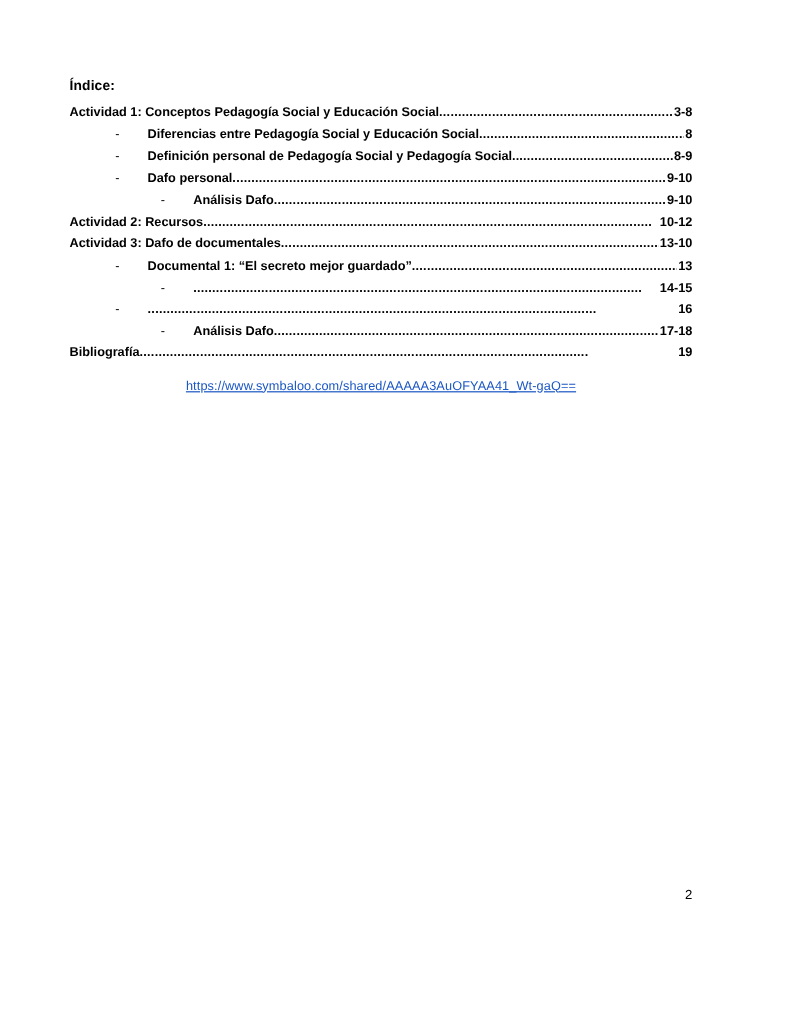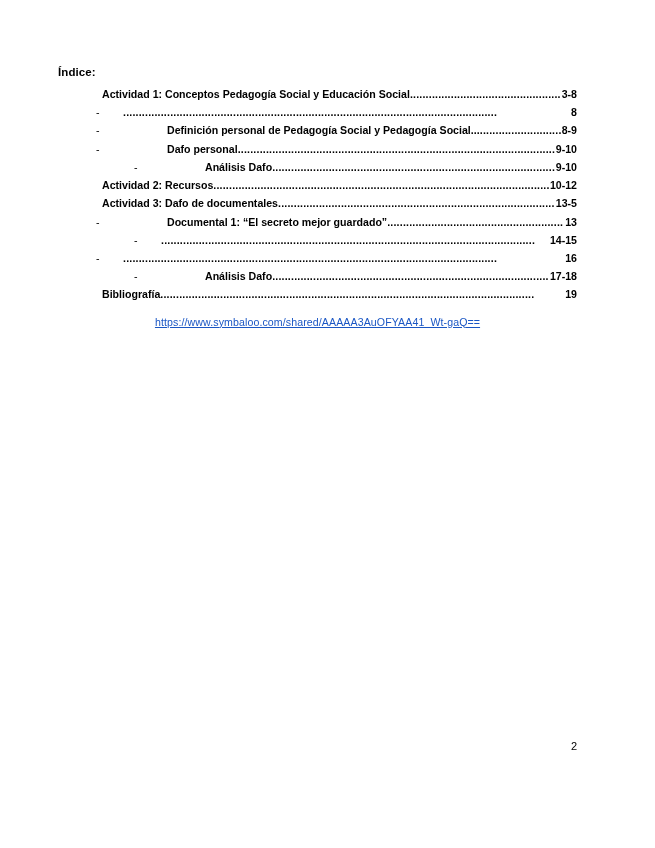--- a/index.html
+++ b/index.html
@@ -39,21 +39,20 @@
     font-size: 10.6px;
     line-height: 1.72;
     white-space: nowrap;
   }
   .toc-row .bullet {
     flex: 0 0 auto;
     text-align: left;
   }
   .toc-row .label {
     flex: 0 0 auto;
-    margin-left: 44px;
   }
   .toc-row .leader {
     flex: 1 1 auto;
     overflow: hidden;
     font-size: 10.6px;
     letter-spacing: 0.2px;
     margin: 0 0px;
     color: #000;
   }
   .toc-row .page-num {
@@ -94,20 +93,21 @@
 
   <div class="toc-list" id="toc-list">
       <div class="toc-row lvl0">
         <span class="bullet"></span>
         <span class="label">Actividad 1: Conceptos Pedagogía Social y Educación Social</span>
         <span class="leader">.......................................................................................................................</span>
         <span class="page-num">3-8</span>
       </div>
       <div class="toc-row lvl1">
         <span class="bullet">-</span>
+        <span class="label">Diferencias entre Pedagogía Social y Educación Social</span>
         <span class="leader">.......................................................................................................................</span>
         <span class="page-num">8</span>
       </div>
       <div class="toc-row lvl1">
         <span class="bullet">-</span>
         <span class="label">Definición personal de Pedagogía Social y Pedagogía Social..</span>
         <span class="leader">.......................................................................................................................</span>
         <span class="page-num">8-9</span>
       </div>
       <div class="toc-row lvl1">
@@ -125,21 +125,21 @@
       <div class="toc-row lvl0">
         <span class="bullet"></span>
         <span class="label">Actividad 2: Recursos</span>
         <span class="leader">.......................................................................................................................</span>
         <span class="page-num">10-12</span>
       </div>
       <div class="toc-row lvl0">
         <span class="bullet"></span>
         <span class="label">Actividad 3: Dafo de documentales</span>
         <span class="leader">.......................................................................................................................</span>
-        <span class="page-num">13-5</span>
+        <span class="page-num">13-10</span>
       </div>
       <div class="toc-row lvl1">
         <span class="bullet">-</span>
         <span class="label">Documental 1: “El secreto mejor guardado”</span>
         <span class="leader">.......................................................................................................................</span>
         <span class="page-num">13</span>
       </div>
       <div class="toc-row lvl2">
         <span class="bullet">-</span>
         <span class="leader">.......................................................................................................................</span>

